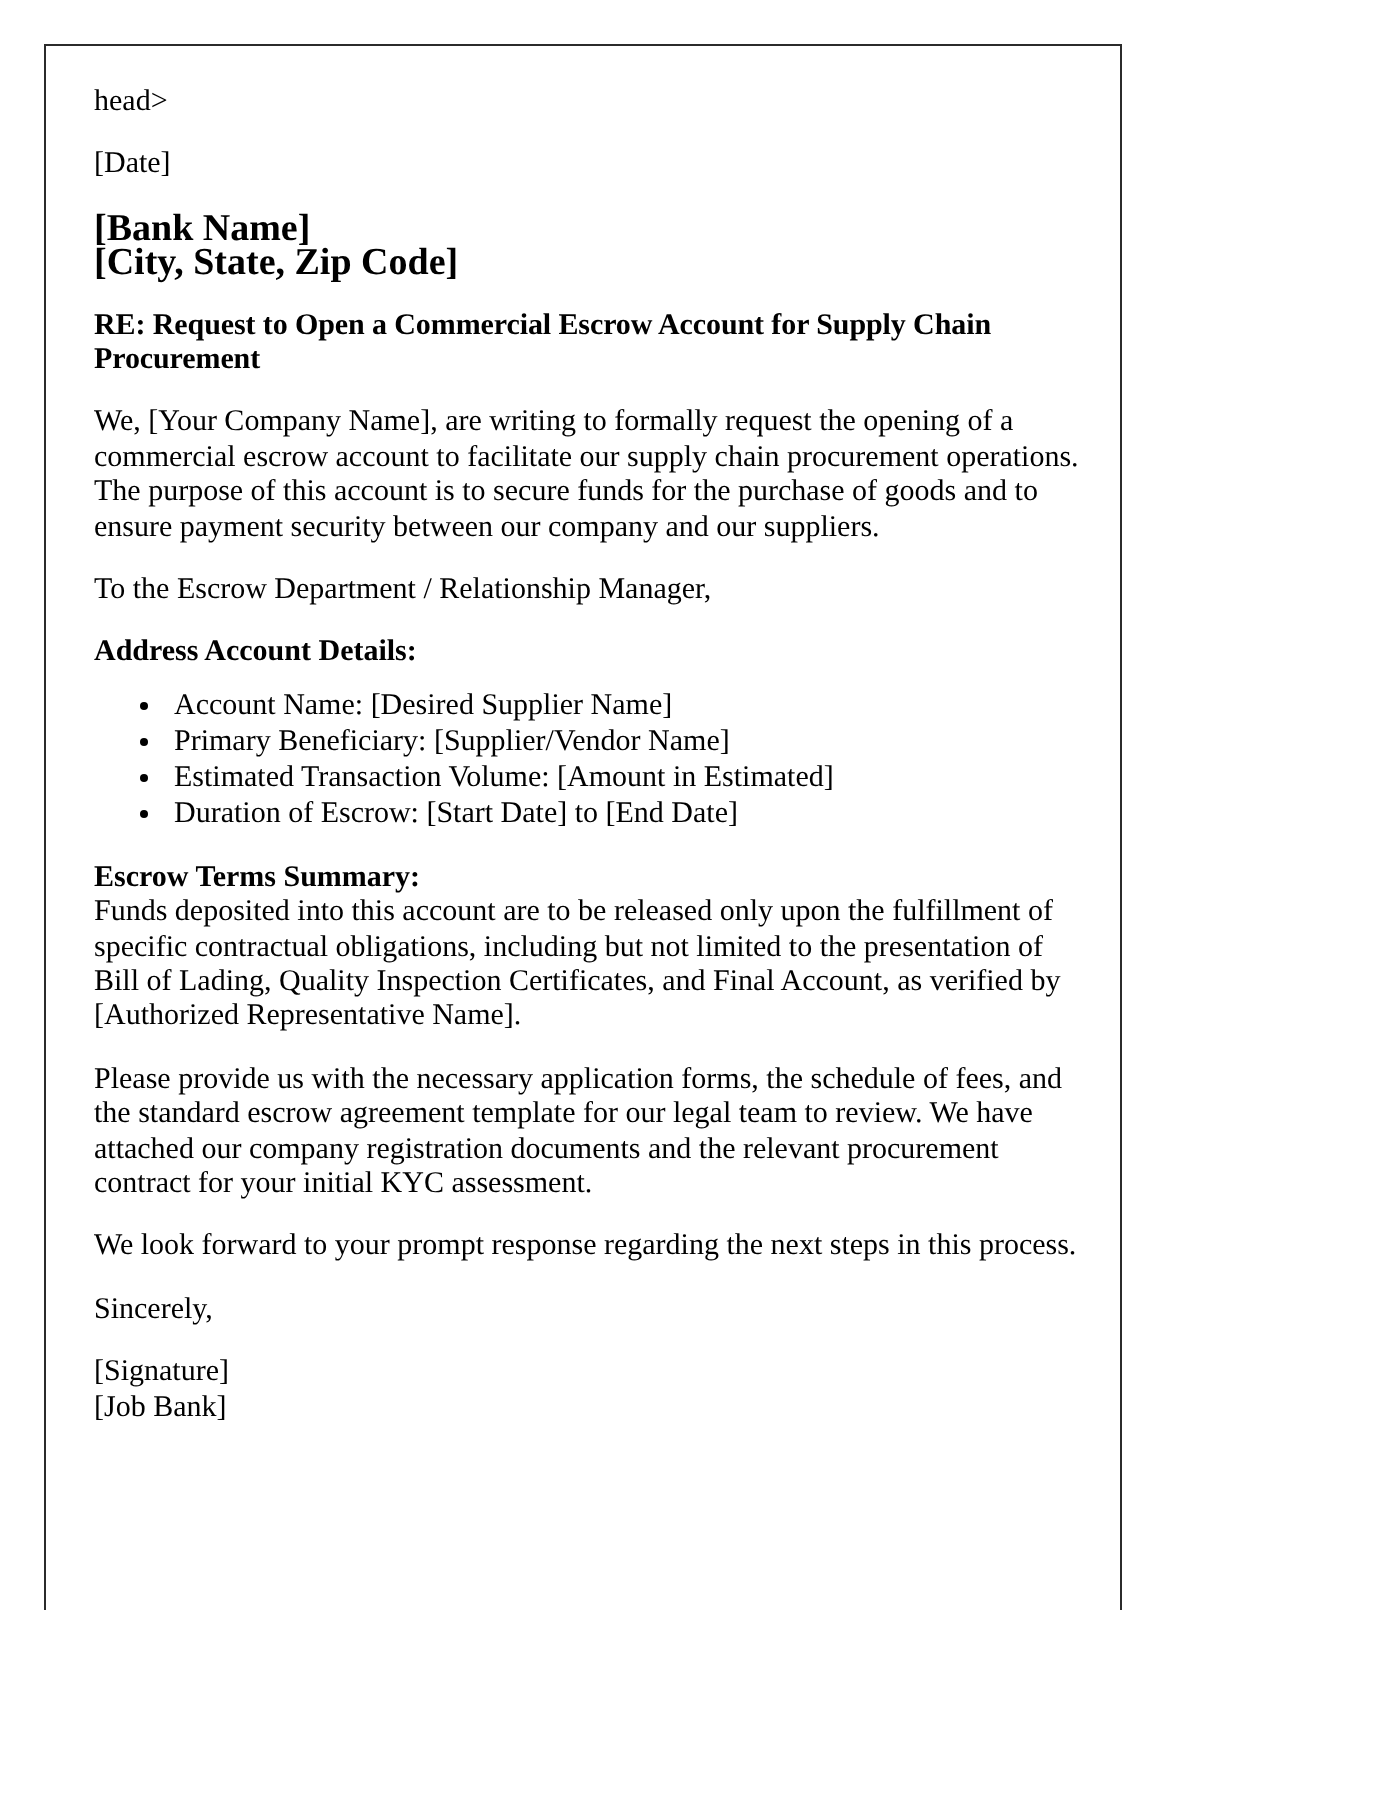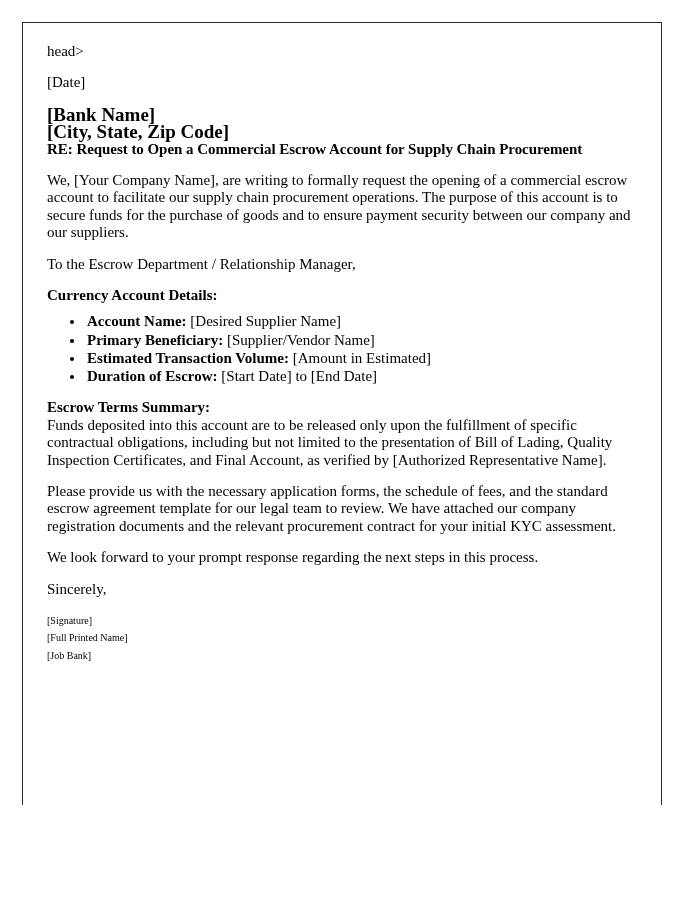--- a/index.html
+++ b/index.html
@@ -13,21 +13,21 @@
     overflow: hidden;
     font-family: "Liberation Serif", "DejaVu Serif", serif;
     color: #000000;
   }
 
   
   #doc-frame {
     position: absolute;
     left: 22px;
     top: 22px;
-    width: 640px;       
+    width: 539px;       
     height: 783px;      
     box-sizing: border-box;
     border: 1px solid #2b2b2b;
     border-bottom: none;
     background: #ffffff;
     overflow: hidden;
   }
 
   #doc-body {
     padding: 20px 18px 0 24px;
@@ -40,21 +40,21 @@
     text-align: left;
   }
 
   
   p.tight {
     margin: 0;
     font-size: 19px;
     line-height: 17.4px;
     font-weight: bold;
   }
-  p.tight.last { }
+  p.tight.last { margin-bottom: 14px; }
 
   .heading {
     font-weight: bold;
     font-size: 15px;
     line-height: 17.4px;
     margin: 0 0 14px 0;
     letter-spacing: -0.05px;
   }
 
   .sub-heading {
@@ -67,25 +67,25 @@
   ul.details {
     margin: 8px 0 14px 0;
     padding-left: 38px;
     list-style-type: disc;
   }
   ul.details li {
     font-size: 15px;
     line-height: 18.2px;
     padding-left: 2px;
   }
-  ul.details li b { font-weight: bold; }
+  ul.details li b { font-weight: normal; }
 
   .sig-line {
     margin: 0;
-    font-size: 10px;
+    font-size: 15px;
     line-height: 17.4px;
   }
 </style>
 </head>
 <body>
 
 <div id="doc-frame">
   <div id="doc-body">
 
     <p class="blk">head&gt;</p>
@@ -97,21 +97,21 @@
       <p class="tight">[Bank Name]</p>
       <p class="tight last">[City, State, Zip Code]</p>
     </div>
 
     <p class="heading">RE: Request to Open a Commercial Escrow Account for Supply Chain Procurement</p>
 
     <p class="blk">We, [Your Company Name], are writing to formally request the opening of a commercial escrow account to facilitate our supply chain procurement operations. The purpose of this account is to secure funds for the purchase of goods and to ensure payment security between our company and our suppliers.</p>
 
     <p class="blk">To the Escrow Department / Relationship Manager,</p>
 
-    <p class="sub-heading">Currency Account Details:</p>
+    <p class="sub-heading">Address Account Details:</p>
 
     <ul class="details">
       <li>
         <b>Account Name:</b>
         <span>[Desired Supplier Name]</span>
       </li>
       <li>
         <b>Primary Beneficiary:</b>
         <span>[Supplier/Vendor Name]</span>
       </li>
@@ -129,18 +129,17 @@
     <p class="blk">Funds deposited into this account are to be released only upon the fulfillment of specific contractual obligations, including but not limited to the presentation of Bill of Lading, Quality Inspection Certificates, and Final Account, as verified by [Authorized Representative Name].</p>
 
     <p class="blk">Please provide us with the necessary application forms, the schedule of fees, and the standard escrow agreement template for our legal team to review. We have attached our company registration documents and the relevant procurement contract for your initial KYC assessment.</p>
 
     <p class="blk">We look forward to your prompt response regarding the next steps in this process.</p>
 
     <p class="blk">Sincerely,</p>
 
     <div>
       <p class="sig-line">[Signature]</p>
-      <p class="sig-line">[Full Printed Name]</p>
       <p class="sig-line">[Job Bank]</p>
     </div>
 
   </div>
 </div>
 
 </body></html>

